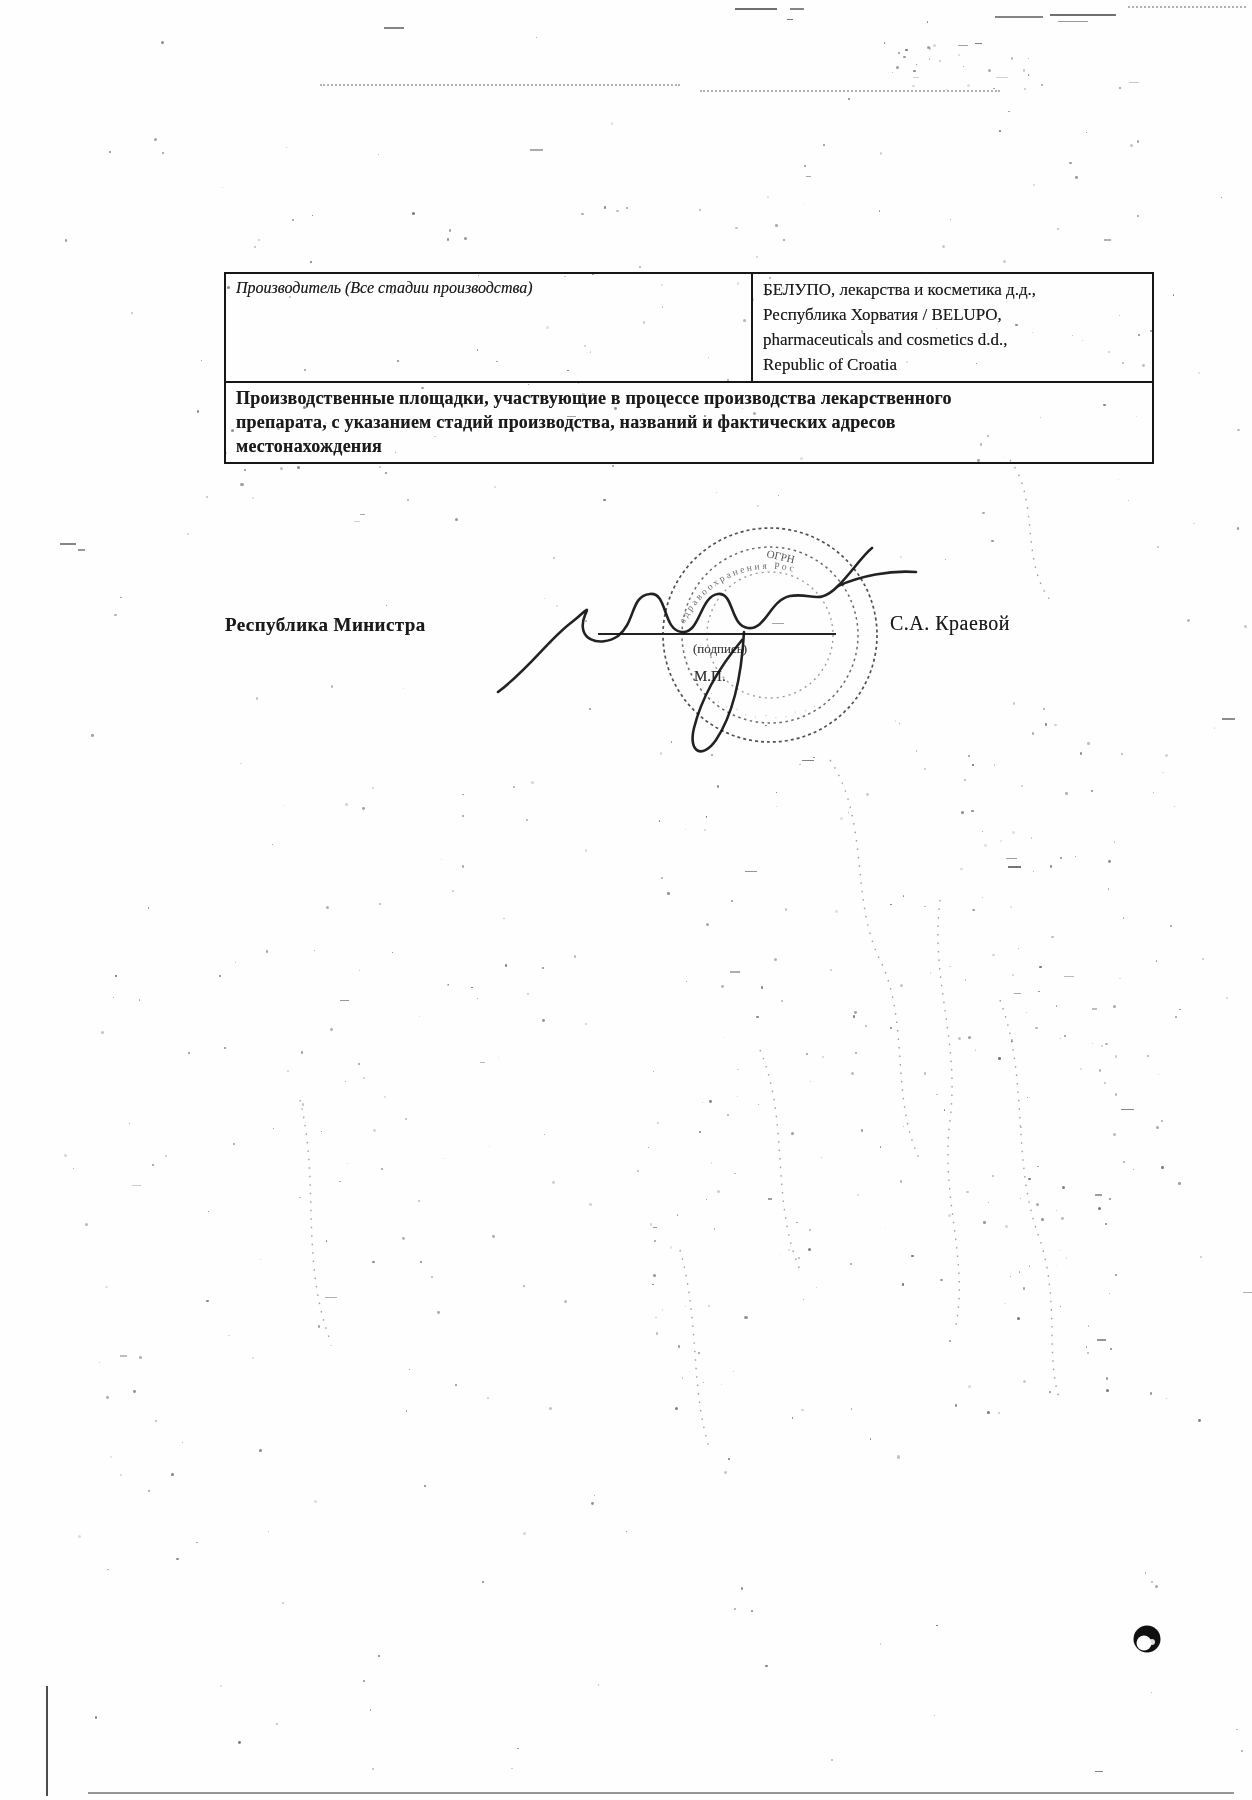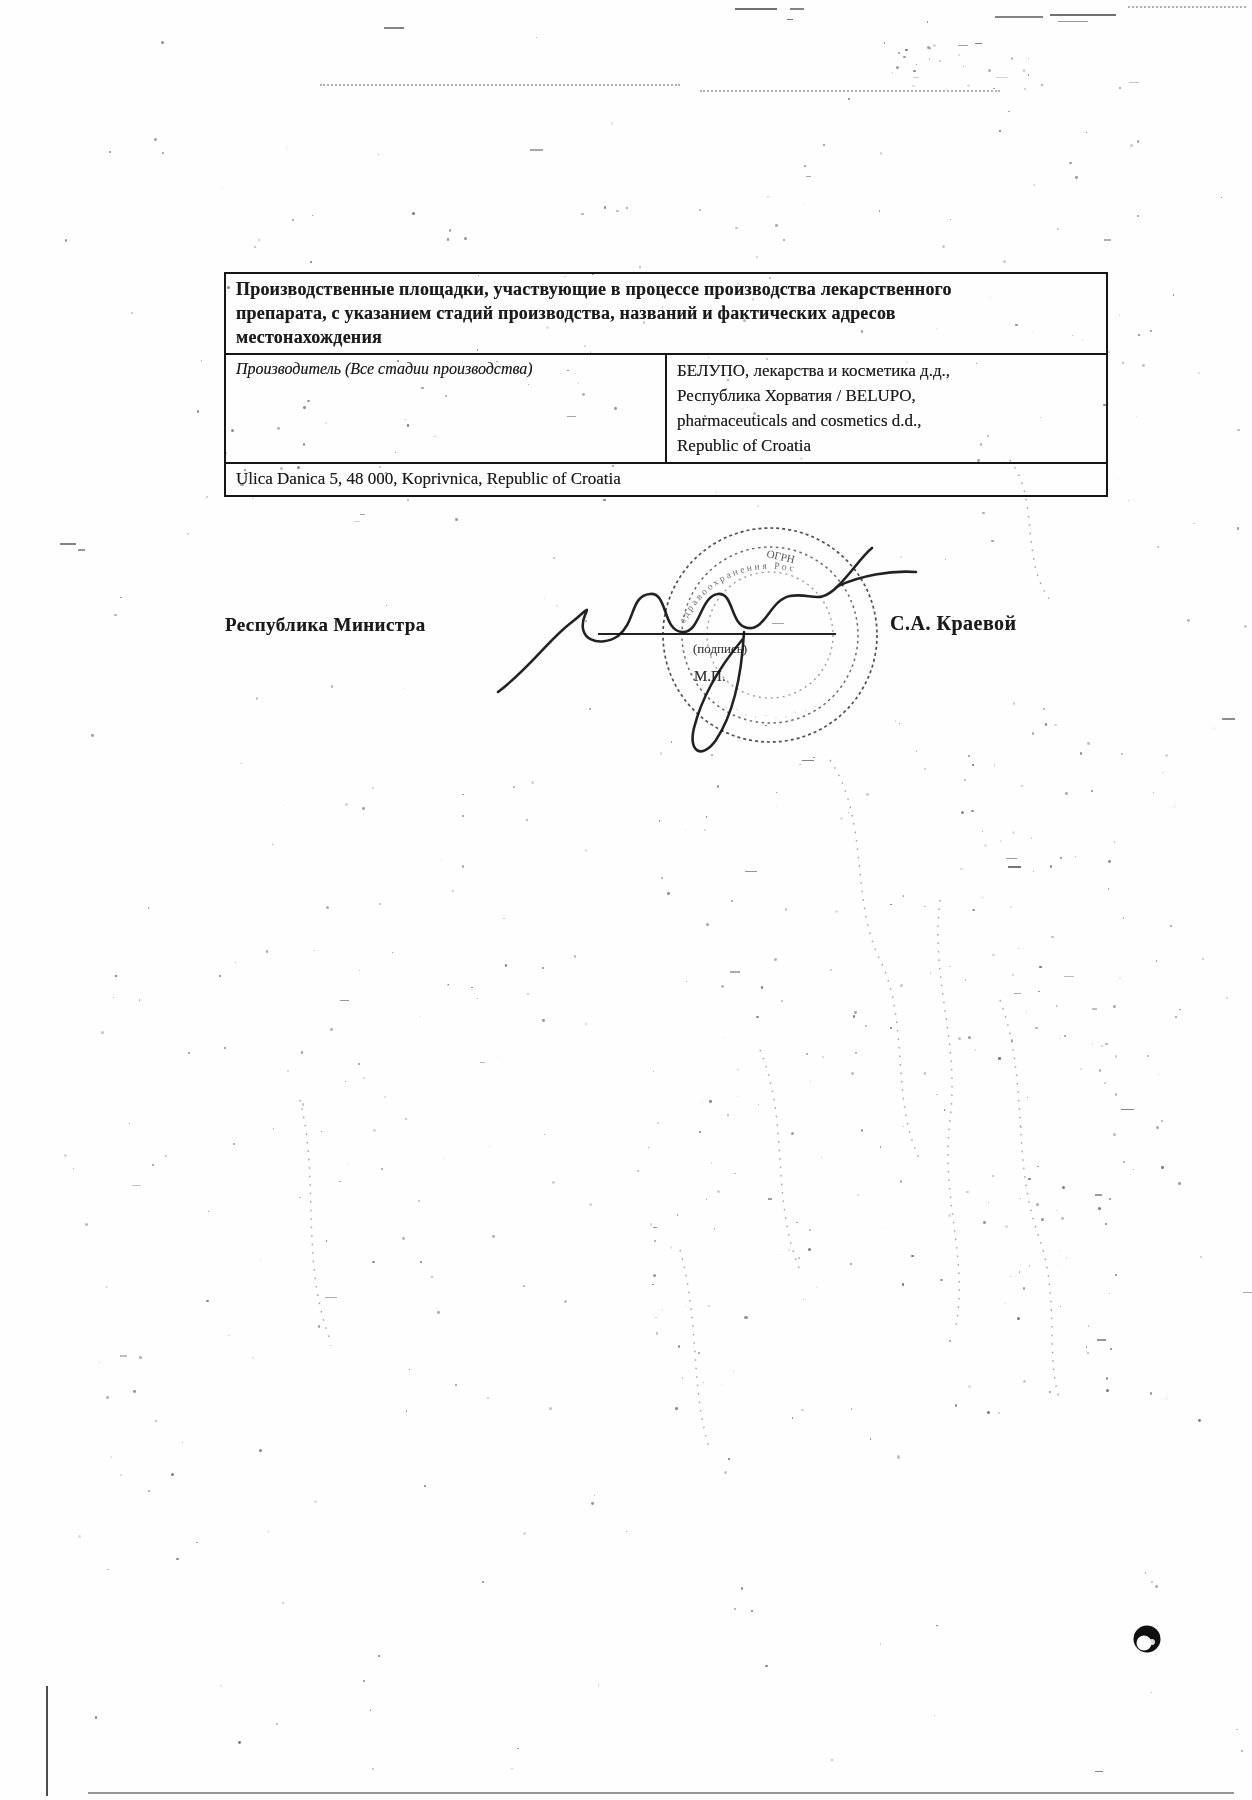--- a/index.html
+++ b/index.html
@@ -30,21 +30,21 @@
   td.t-head{font-weight:bold;font-size:18px;line-height:24px;letter-spacing:0.2px;}
   td.t-producer{font-style:italic;font-size:16px;line-height:22px;width:505px;}
   td.t-value{font-size:17px;line-height:25px;width:379px;}
   td.t-address{font-size:17px;line-height:24px;padding-top:5px;padding-bottom:5px;}
 
   
   .deputy-title{top:614px;left:225px;font-size:19px;font-weight:bold;letter-spacing:0.4px;}
   .sig-line{top:633px;left:598px;width:238px;height:2px;background:#222;}
   .sig-caption{top:641px;left:664px;width:112px;text-align:center;font-size:13px;opacity:.85;}
   .stamp-cap{top:668px;left:694px;font-size:15px;opacity:.9;}
-  .signer-name{top:612px;left:890px;font-size:20px;font-weight:bold;letter-spacing:0.5px;text-align:center;}
+  .signer-name{top:612px;left:890px;font-size:20px;font-weight:normal;letter-spacing:0.5px;text-align:center;}
 
   
   .dash{position:absolute;background:#333;}
   .noise-dot{position:absolute;background:#222;border-radius:50%;}
   .vline-left{top:1686px;left:46px;width:2px;height:110px;background:#2e2e2e;opacity:.85;}
   .hline-bottom{top:1792px;left:88px;width:1146px;height:2px;background:#6a6a6a;opacity:.7;}
   svg{display:block;}
 </style>
 </head>
 <body>
@@ -62,33 +62,30 @@
     <div class="abs hdr-dots" style="top:84px;left:320px;width:360px;"></div>
     <div class="abs hdr-dots" style="top:90px;left:700px;width:300px;"></div>
     <div class="dash abs" style="top:543px;left:60px;width:16px;height:2px;opacity:.6;"></div>
     <div class="dash abs" style="top:549px;left:78px;width:7px;height:2px;opacity:.5;"></div>
   </div>
 
 
   <table class="production ink">
     <tbody>
         <tr>
-      <td colspan="2" class="t-head pre">Производственные площадки, участвующие в процессе производства лекарственного
-препарата, с указанием стадий производства, названий и фактических адресов
-местонахождения</td>
-    </tr>
-    <tr>
       <td class="t-producer">Производитель (Все стадии производства)</td>
       <td class="t-value pre">БЕЛУПО, лекарства и косметика д.д.,
 Республика Хорватия / BELUPO,
 pharmaceuticals and cosmetics d.d.,
 Republic of Croatia</td>
     </tr>
     <tr>
-      <td colspan="2" class="t-address">Ulica Danica 5, 48 000, Koprivnica, Republic of Croatia</td>
+      <td colspan="2" class="t-head pre">Производственные площадки, участвующие в процессе производства лекарственного
+препарата, с указанием стадий производства, названий и фактических адресов
+местонахождения</td>
     </tr>
   </tbody>
     </table>
 
   <div class="abs deputy-title ink">Республика Министра</div>
   <div class="abs sig-line"></div>
   <div class="abs sig-caption ink">(подпись)</div>
   <div class="abs stamp-cap ink">М.П.</div>
   <div class="abs signer-name ink">С.А. Краевой</div>
 

